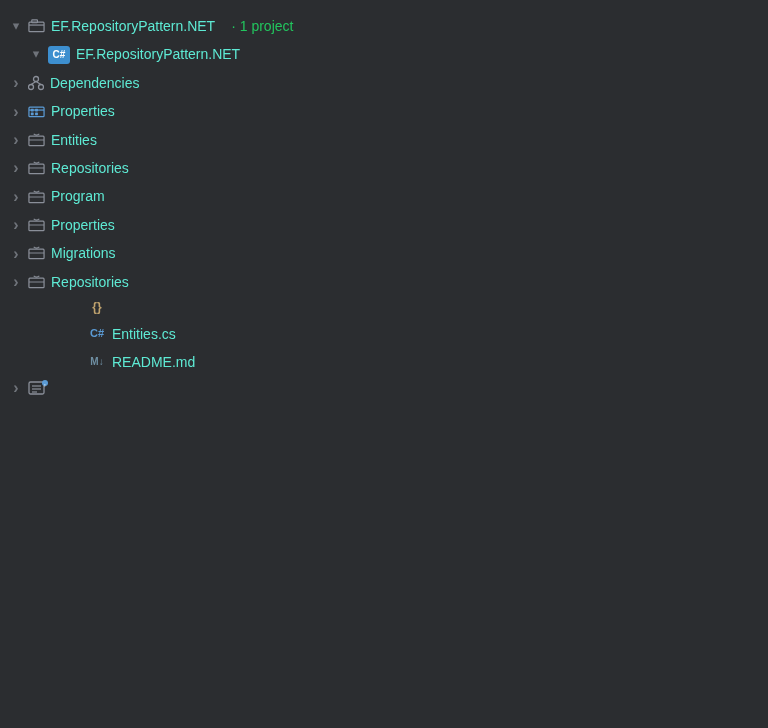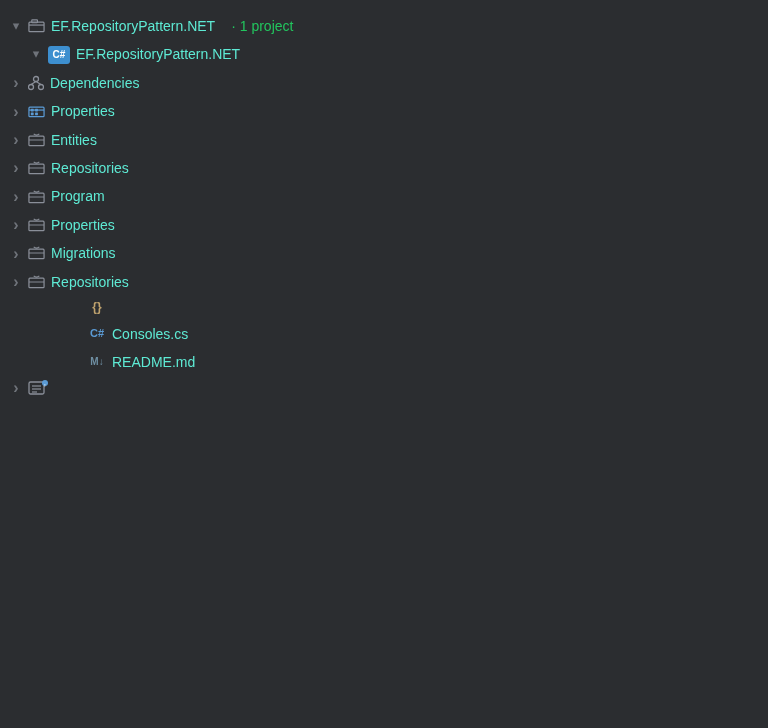--- a/index.html
+++ b/index.html
@@ -245,21 +245,21 @@
 </div>
 
 <div class="tree-item indent-3">
   <span class="chevron"></span>
   <span class="icon-json">{}</span>
 </div>
 
 <div class="tree-item indent-3">
   <span class="chevron"></span>
   <span class="icon-csharp-small" style="color:#5b9bd5; font-style:normal; font-weight:bold; font-size:11px;">C#</span>
-  <span class="label">Consoles.cs</span>
+  <span class="label">Entities.cs</span>
 </div>
 
 <div class="tree-item indent-3">
   <span class="chevron"></span>
   <span class="icon-md" style="color:#6f8fa3; font-weight:bold; font-size:10px;">M↓</span>
   <span class="label">README.md</span>
 </div>
 
 <div class="tree-item indent-0">
   <span class="chevron chevron-right"></span>

